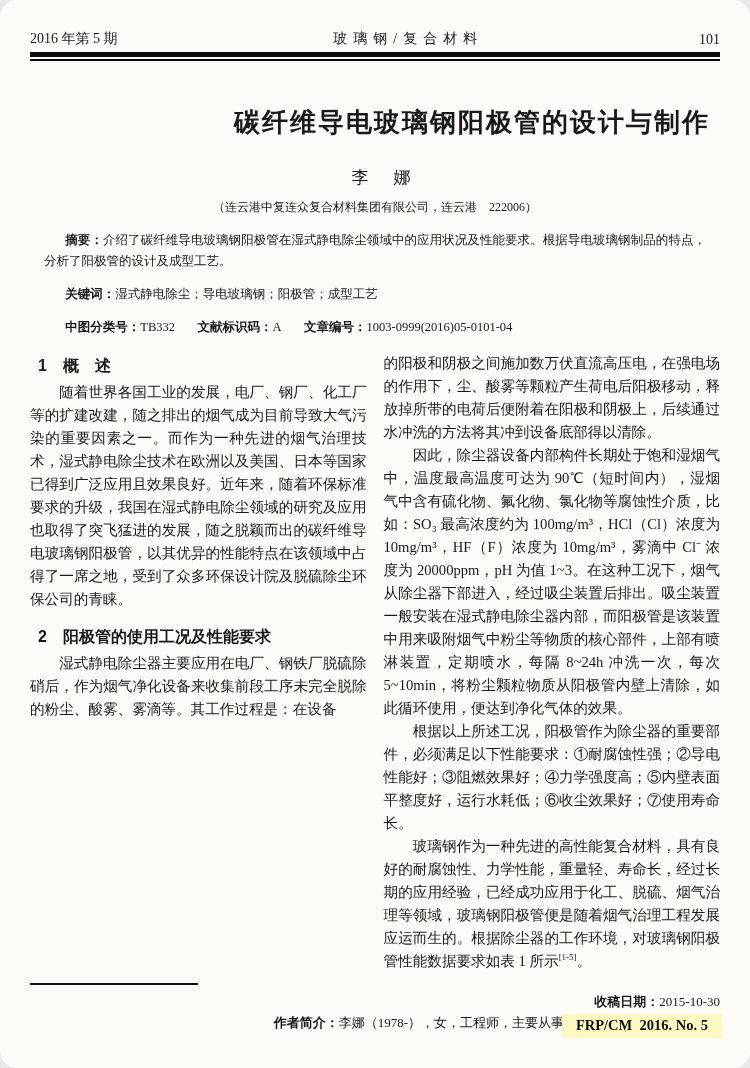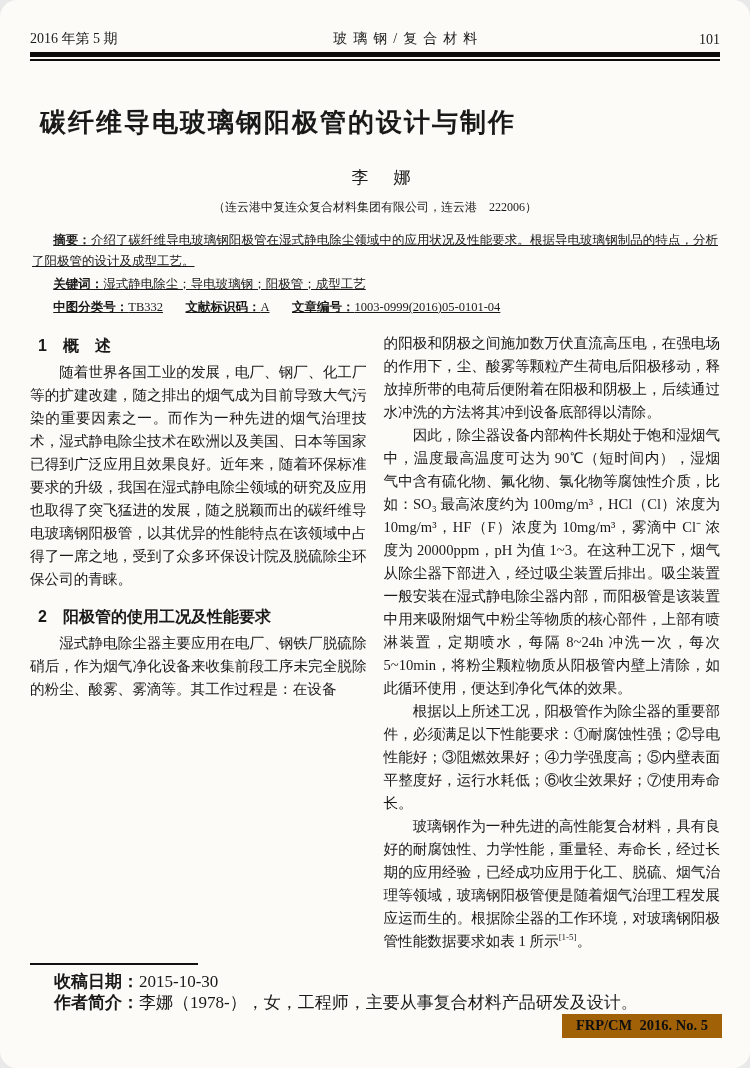--- a/index.html
+++ b/index.html
@@ -21,38 +21,38 @@
     font-size: 14px;
   }
   .running-head .journal { letter-spacing: 6px; }
   .head-rule { margin: 4px 30px 0 30px; }
   .head-rule .thick { height: 5px; background: #0d0d0d; }
   .head-rule .thin  { height: 2px; background: #0d0d0d; margin-top: 2px; }
 
   
   .article-title {
     margin: 44px 40px 0 40px;
-    text-align: left;
+    text-align: right;
     font-family: "Liberation Sans", sans-serif;
     font-weight: bold;
     font-size: 26px;
     letter-spacing: 2px;
   }
   .article-author {
     margin-top: 26px; text-align: center;
     font-size: 17px; letter-spacing: 4px; padding-left: 16px;
   }
   .article-affiliation {
     margin-top: 10px; text-align: center;
     font-size: 12px;
   }
 
   
   .meta-block { margin: 14px 32px 0 32px; font-size: 12.5px; line-height: 21px; }
-  .meta-block p { margin: 0; text-align: justify; text-decoration: underline; }
+  .meta-block p { margin: 12px; text-align: justify; }
   .meta-block .lbl {
     font-family: "Liberation Sans", sans-serif;
     font-weight: bold;
   }
   .meta-abstract { text-indent: 1.7em; }
   .meta-keywords { text-indent: 1.7em; margin-top: 2px !important; }
   .meta-ids { text-indent: 1.7em; margin-top: 2px !important; }
   .meta-ids .group { margin-right: 1.8em; }
 
   
@@ -73,29 +73,29 @@
     margin: 0;
     font-size: 14.6px;
     line-height: 23px;
     text-align: justify;
     text-indent: 2em;
   }
   .col p.cont { text-indent: 0; }
   sup.ref { font-size: 9px; line-height: 0; }
 
   
-  .footnote { margin: 10px 30px 0 30px; font-size: 17px; line-height: 21px; }
+  .footnote { margin: 10px 30px 0 30px; font-size: 13px; line-height: 21px; text-align: right; }
   .footnote-rule { width: 168px; height: 2px; background: #111; margin-bottom: 6px; }
   .footnote p { margin: 0; padding-left: 24px; }
   .footnote .lbl { font-family: "Liberation Sans", sans-serif; font-weight: bold; }
 
   
   .issue-badge {
     position: absolute; right: 28px; bottom: 30px;
-    background: #a16207;
+    background: #fef9c3;
     padding: 3px 14px 4px 14px;
     font-family: "Liberation Serif", serif;
     font-weight: bold;
     font-size: 14.5px;
     white-space: pre;
     color: #0f0f0f;
   }
 </style>
 </head>
 <body>

